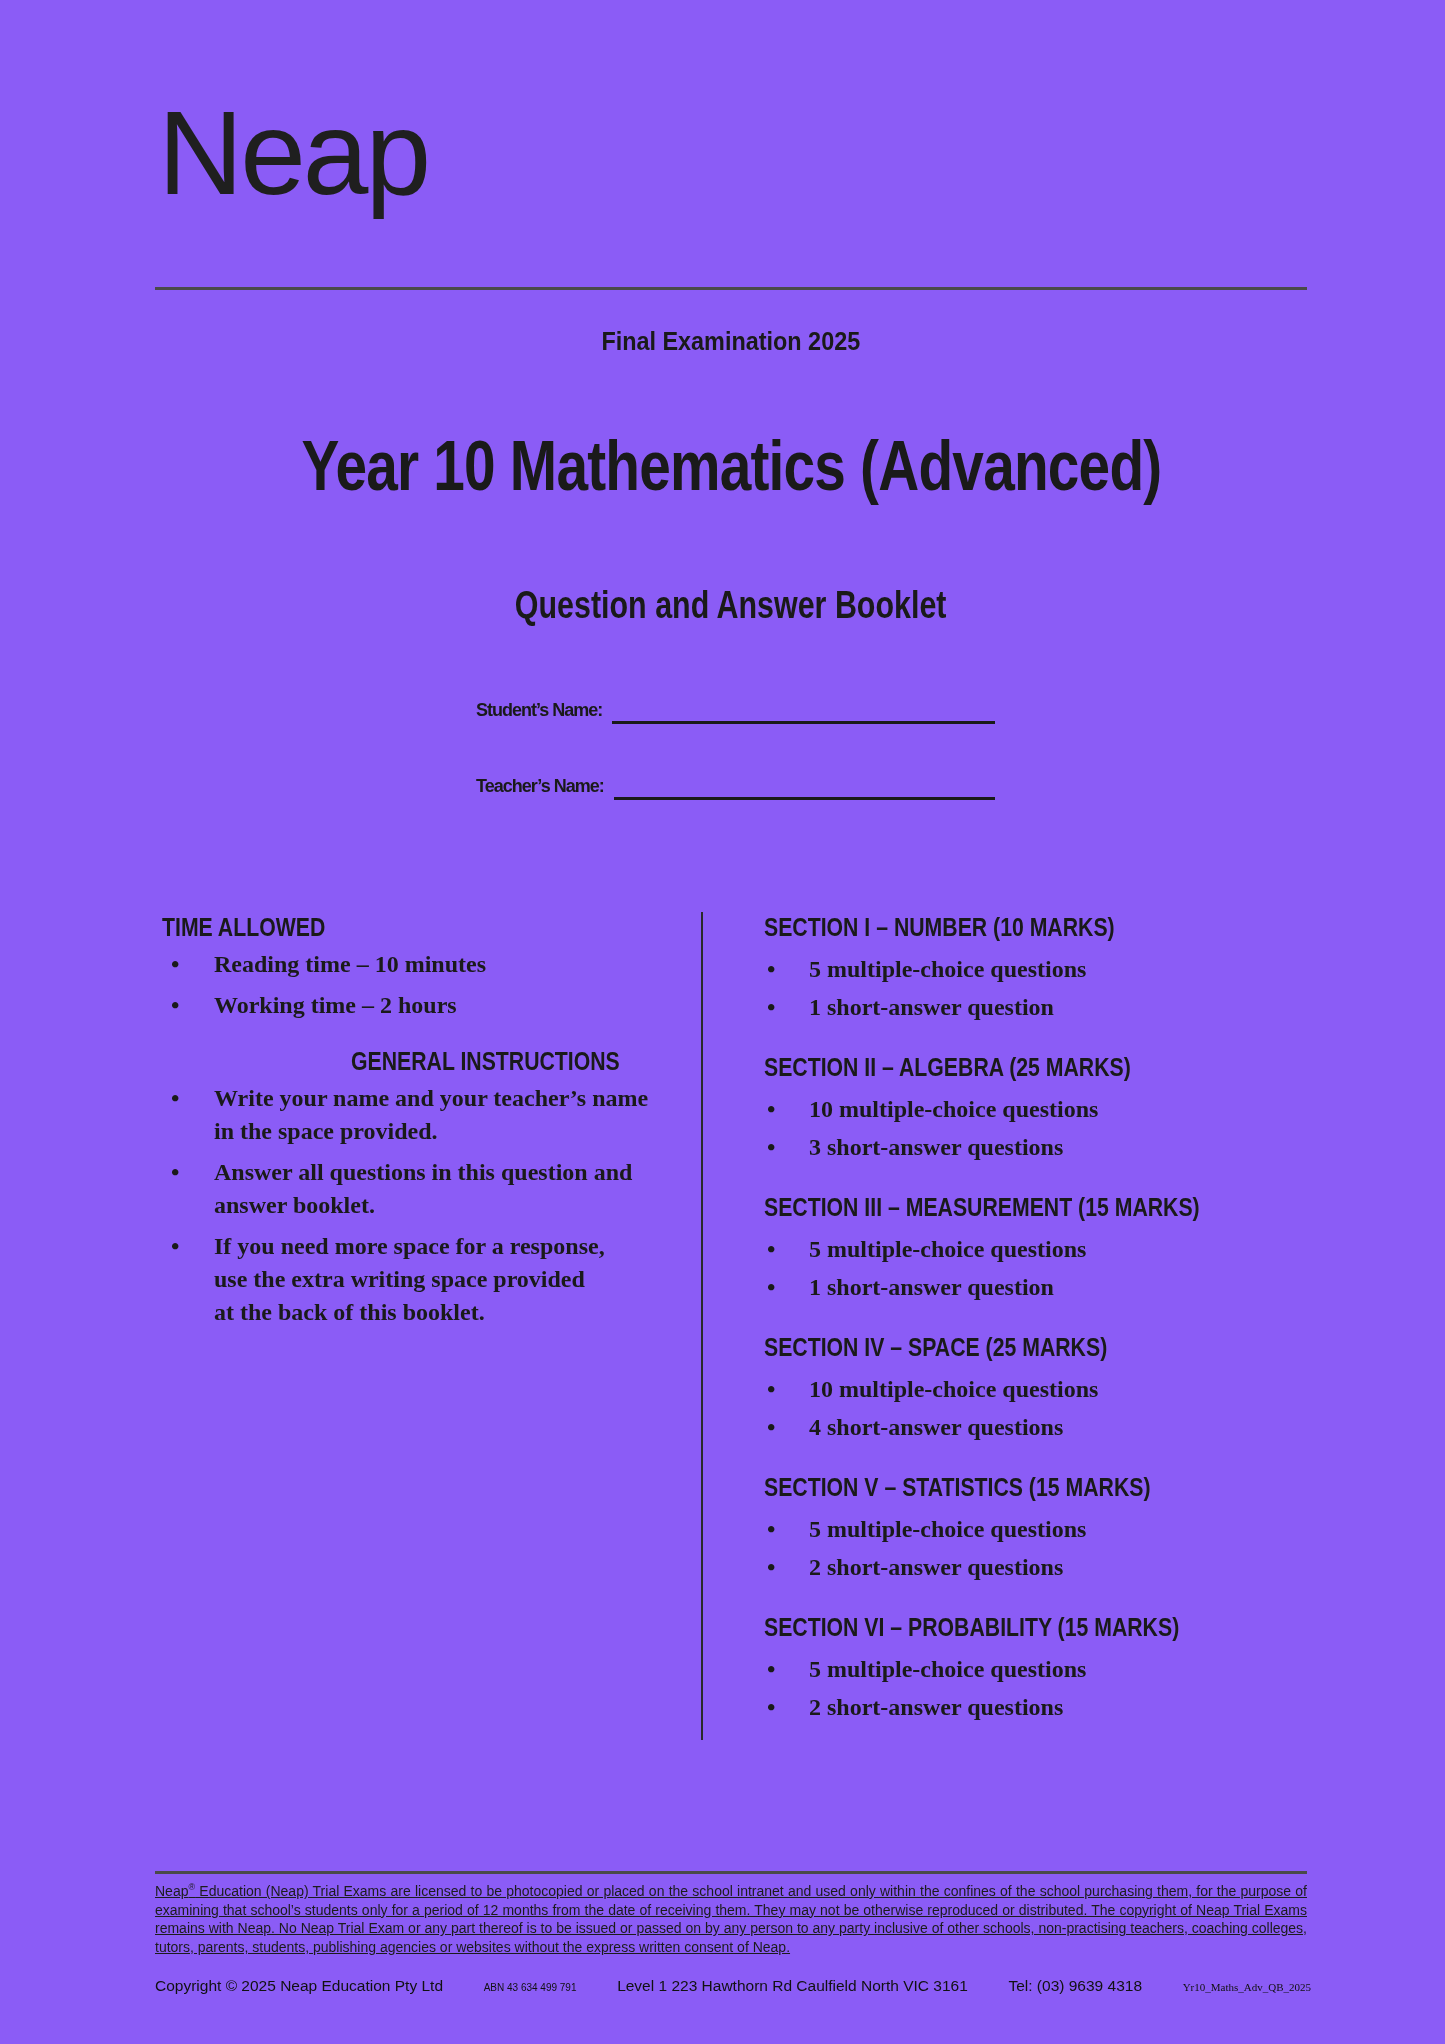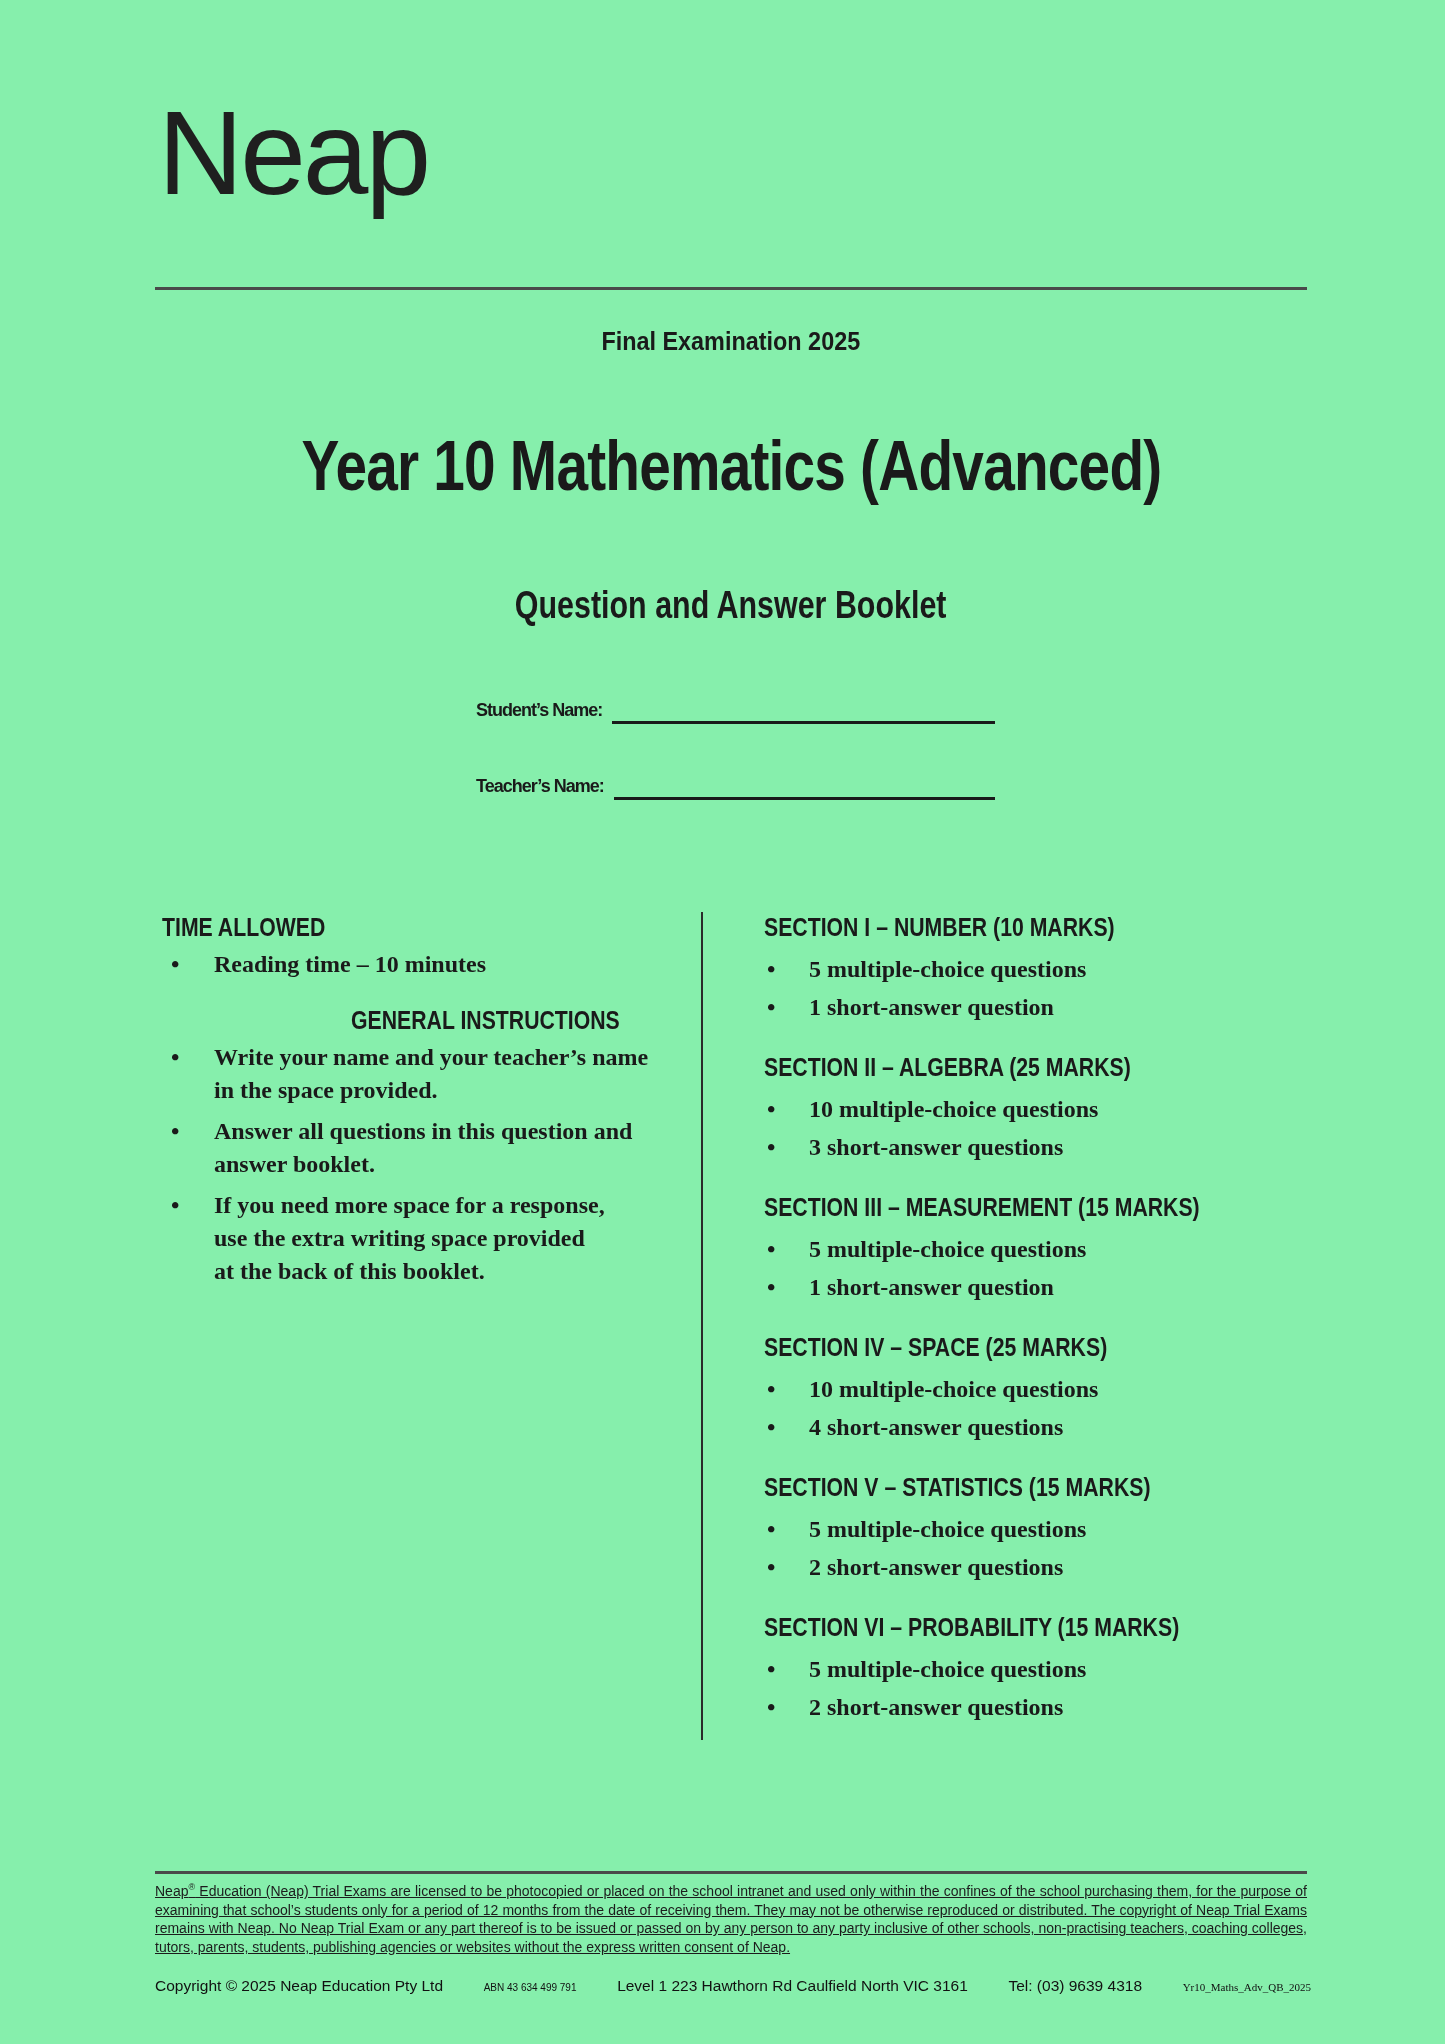--- a/index.html
+++ b/index.html
@@ -1,17 +1,17 @@
 <!DOCTYPE html>
 <html><head>
 <meta charset="utf-8">
 <style>
   html,body{margin:0;padding:0;background:#ffffff;}
   .page{
-    position:relative;width:1445px;height:2044px;background:#86efac;
+    position:relative;width:1445px;height:2044px;background:#8b5cf6;
     font-family:"Liberation Serif",serif;color:#1a1a1a;overflow:hidden;
   }
   .squeeze-90,.squeeze-85,.squeeze-80,.squeeze-78{display:inline-block;transform:scaleX(.9);}
   .squeeze-85{transform:scaleX(.85);}
   .squeeze-80{transform:scaleX(.8);}
   .squeeze-78{transform:scaleX(.78);}
   .from-left{transform-origin:left center;}
 
   .logo{
     position:absolute;left:158px;top:94px;
@@ -106,20 +106,21 @@
   </div>
 
   <div class="divider"></div>
 
   <div class="left-col">
     <h3 class="col-heading">
       <span class="squeeze-85 from-left">TIME ALLOWED</span>
     </h3>
     <ul class="bullets">
       <li>Reading time – 10 minutes</li>
+      <li>Working time – 2 hours</li>
     </ul>
     <h3 class="col-heading gi-heading">
       <span class="squeeze-85 from-left">GENERAL INSTRUCTIONS</span>
     </h3>
     <ul class="bullets">
       <li>Write your name and your teacher’s name
 in the space provided.</li>
       <li>Answer all questions in this question and
 answer booklet.</li>
       <li>If you need more space for a response,

